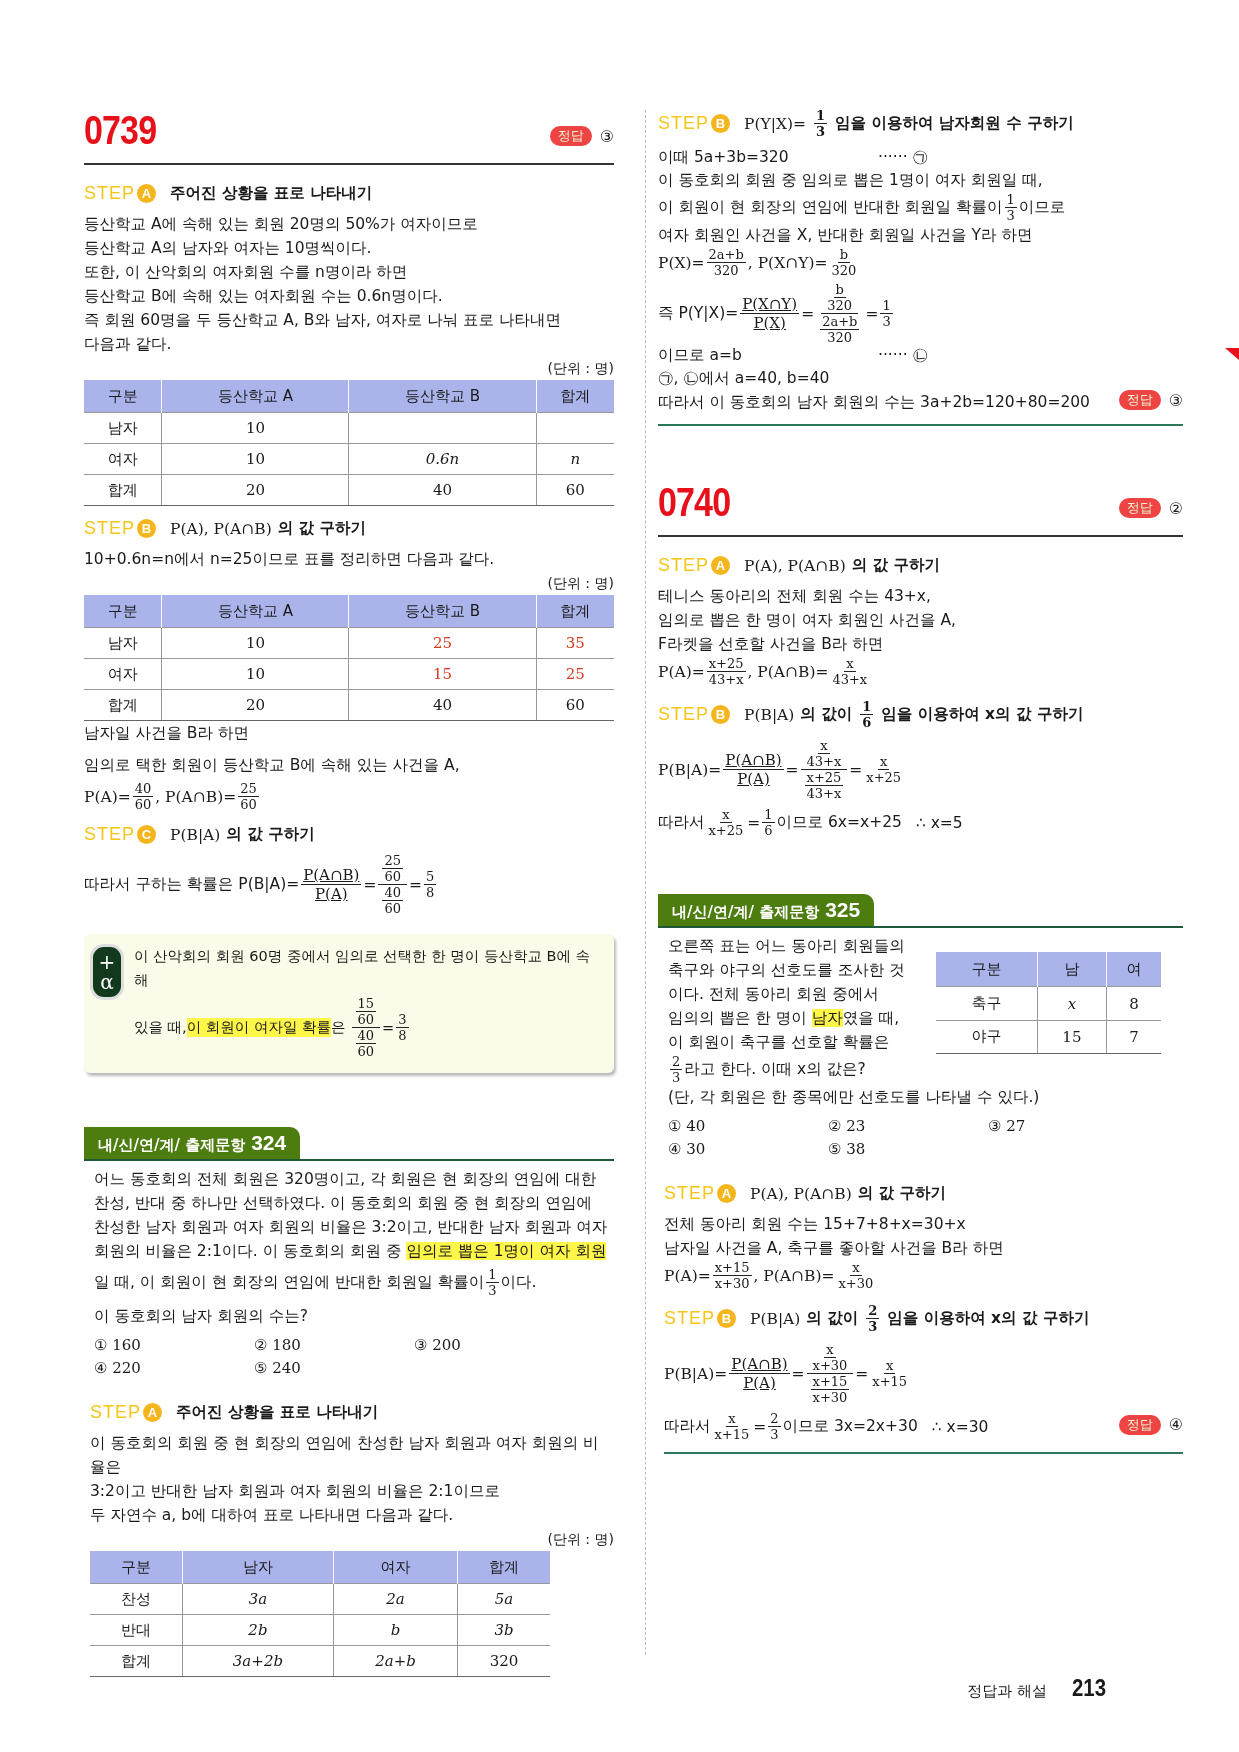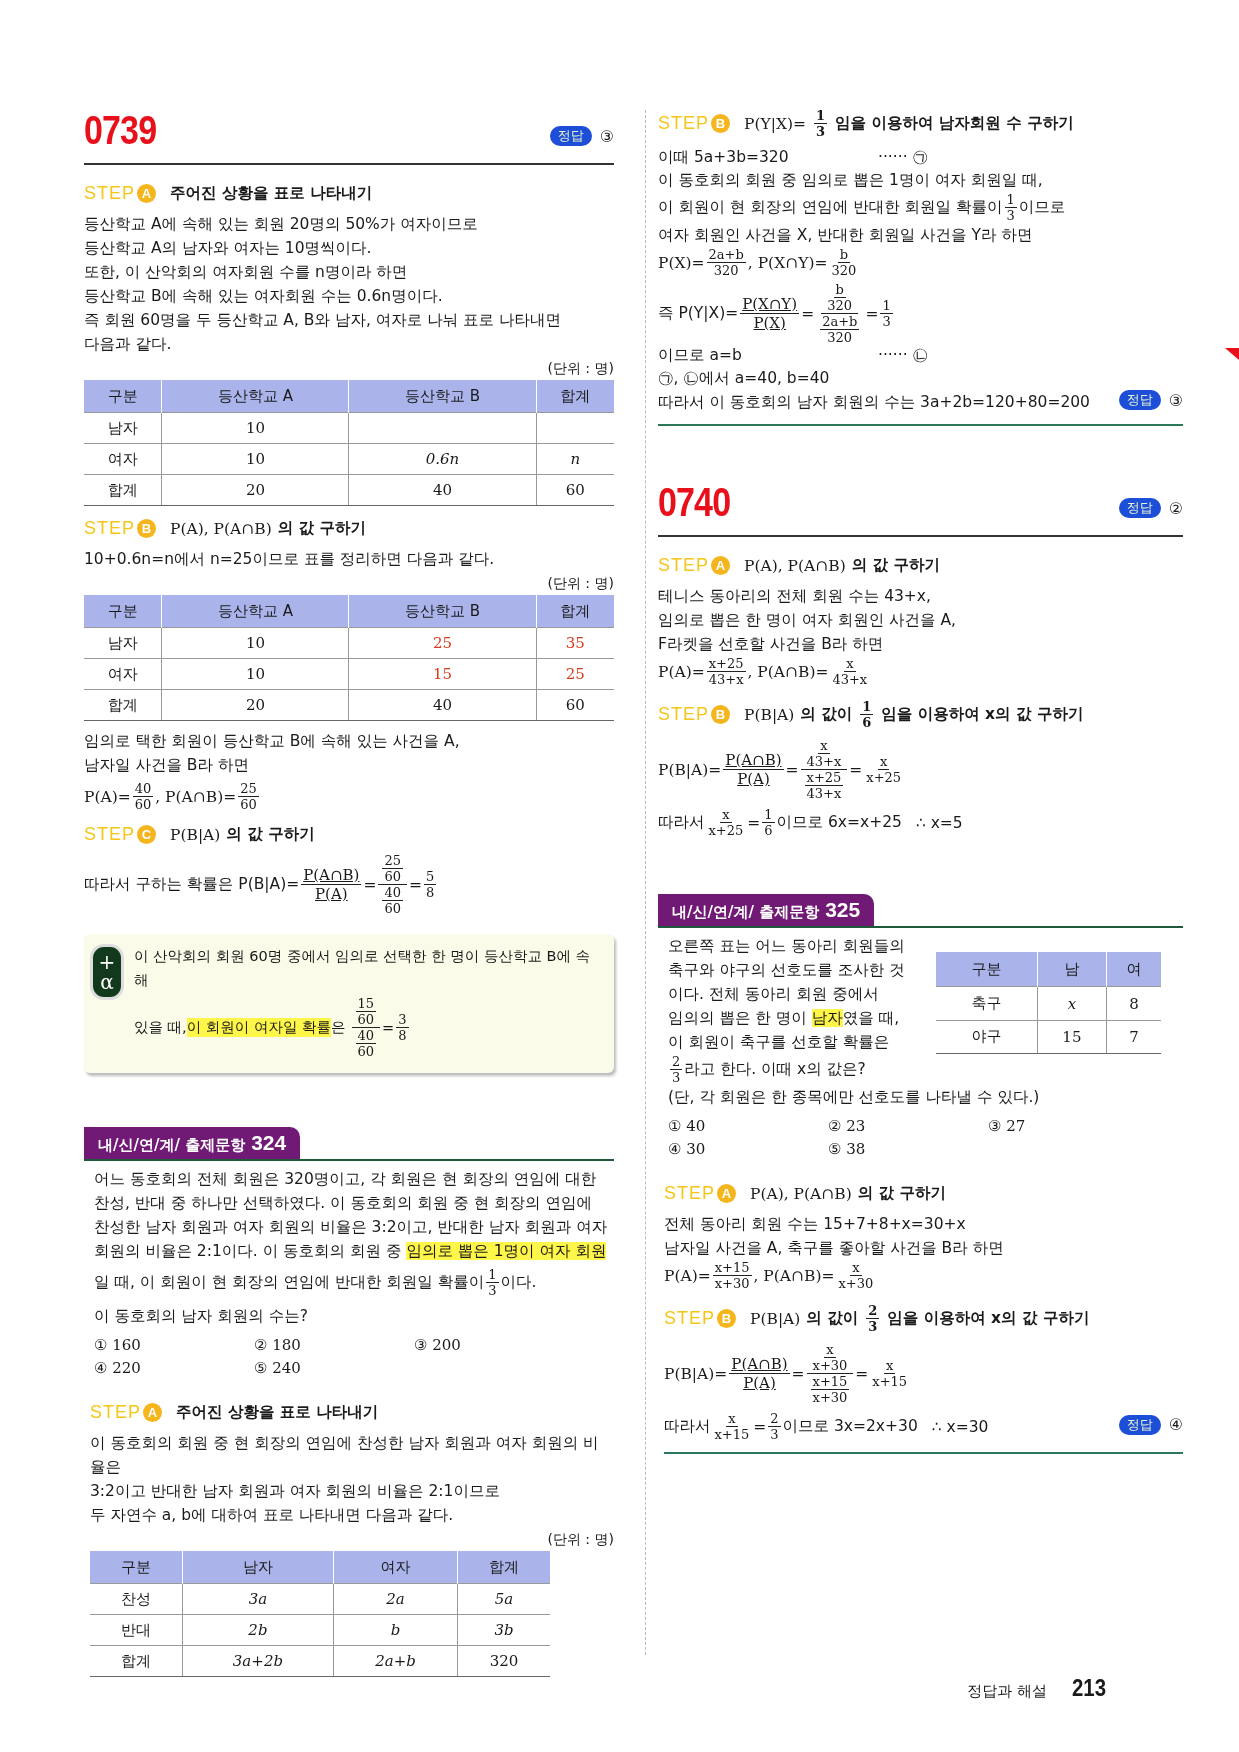--- a/index.html
+++ b/index.html
@@ -5,21 +5,21 @@
   html,body{margin:0;padding:0;}
   body{width:1239px;height:1752px;background:#fff;position:relative;overflow:hidden;
        font-family:"DejaVu Sans",sans-serif;color:#1a1a1a;font-size:15.5px;}
   .col{position:absolute;}
   .left{left:84px;top:110px;width:530px;}
   .right{left:658px;top:108px;width:525px;}
   .divider{position:absolute;left:645px;top:110px;width:0;height:1545px;border-left:1px dashed #bbb;}
   .prob-head{display:flex;align-items:flex-end;justify-content:space-between;border-bottom:2px solid #333;padding-bottom:13px;margin-bottom:18px;}
   .prob-num{font-family:"Liberation Sans",sans-serif;font-weight:bold;font-size:40px;color:#e8101a;letter-spacing:-1px;transform:scaleX(0.85);transform-origin:left bottom;line-height:1;}
   .ans{display:flex;align-items:center;gap:8px;font-size:16px;margin-bottom:4px;}
-  .ans-badge{background:#1d4ed8;color:#e9f5d0;border-radius:10px;padding:1px 8px;font-size:13px;}
+  .ans-badge{background:#ef4444;color:#e9f5d0;border-radius:10px;padding:1px 8px;font-size:13px;}
   .step{display:flex;align-items:center;gap:6px;font-weight:bold;font-size:15.5px;margin:12px 0 8px 0;}
   .step-label{font-family:"Liberation Sans",sans-serif;color:#f5c518;font-weight:normal;font-size:18px;letter-spacing:1px;}
   .step-circle{display:inline-flex;align-items:center;justify-content:center;width:19px;height:19px;border-radius:50%;background:#f5b51c;color:#fff;font-size:13px;font-family:"Liberation Sans",sans-serif;font-weight:bold;margin-left:-4px;margin-right:8px;}
   .math{font-family:"DejaVu Serif",serif;font-weight:normal;}
   .it{font-style:italic;font-family:"DejaVu Serif",serif;}
   p.line{margin:0;line-height:24px;}
   .unit{text-align:right;font-size:14px;margin:4px 0 2px 0;}
   table.t{border-collapse:collapse;width:100%;font-size:15px;}
   table.t th{background:#aab4ea;font-weight:normal;height:30px;border-left:1px solid #fff;}
   table.t th:first-child{border-left:none;}
@@ -29,21 +29,21 @@
   table.t tr:last-child td{border-bottom:1px solid #666;}
   .red{color:#d43b1e;}
   .frac{display:inline-flex;flex-direction:column;align-items:center;vertical-align:middle;font-family:"DejaVu Serif",serif;font-size:13px;line-height:15px;margin:0 2px;}
   .frac .n{border-bottom:1px solid #222;padding:0 2px;}
   .frac .d{padding:0 2px;}
   .frac.big{font-size:15px;line-height:18px;text-decoration:underline;}
   .tip{position:relative;margin:18px 0 0 0;background:#fafbe8;border-radius:6px;padding:10px 12px 14px 50px;box-shadow:2px 3px 3px #bbb;font-size:14.5px;}
   .tip-icon{position:absolute;left:6px;top:10px;width:28px;height:50px;border-radius:14px;background:#12391c;color:#fff;display:flex;flex-direction:column;align-items:center;justify-content:center;font-family:"DejaVu Serif",serif;font-size:20px;line-height:20px;border:3px solid #ddd;}
   .hl{background:#fff64a;}
   .naeshin{display:flex;align-items:flex-end;margin-top:54px;border-bottom:2px solid #1e5a3a;}
-  .naeshin-tab{background:#701a75;color:#fff;padding:4px 14px;border-radius:0 10px 0 0;font-size:15px;font-weight:bold;}
+  .naeshin-tab{background:#4d7c0f;color:#fff;padding:4px 14px;border-radius:0 10px 0 0;font-size:15px;font-weight:bold;}
   .naeshin-tab .num{font-family:"Liberation Sans",sans-serif;font-size:21px;margin-left:6px;}
   .choices{display:grid;grid-template-columns:160px 160px 160px;font-family:"DejaVu Serif",serif;font-size:15px;line-height:23px;margin-top:6px;}
   .end-rule{border-bottom:2px solid #2a7a5a;margin-top:10px;}
   .tag{display:inline-block;margin-left:14px;}
   .footer{position:absolute;right:130px;bottom:50px;display:flex;align-items:baseline;gap:22px;}
   .footer-label{font-size:15px;}
   .footer-page{font-family:"Liberation Sans",sans-serif;font-weight:bold;font-size:24px;transform:scaleX(0.85);}
   .edge-mark{position:absolute;right:0;top:348px;width:0;height:0;border-top:12px solid #e8101a;border-left:14px solid transparent;}
   .row{display:flex;align-items:center;}
 </style>
@@ -132,22 +132,22 @@
       <td class="red">25</td>
     </tr>
     <tr>
       <td>합계</td>
       <td>20</td>
       <td>40</td>
       <td>60</td>
     </tr>
   </tbody>
     </table>
+  <p class="line">남자일 사건을 B라 하면</p>
   <p class="line" style="margin-top:8px">임의로 택한 회원이 등산학교 B에 속해 있는 사건을 A,</p>
-  <p class="line">남자일 사건을 B라 하면</p>
   <div class="row math" style="margin-top:4px">
     <span>P(A)=</span>
     <span class="frac">
         <span class="n">40</span>
         <span class="d">60</span>
       </span>
     <span>, P(A∩B)=</span>
     <span class="frac">
         <span class="n">25</span>
         <span class="d">60</span>

